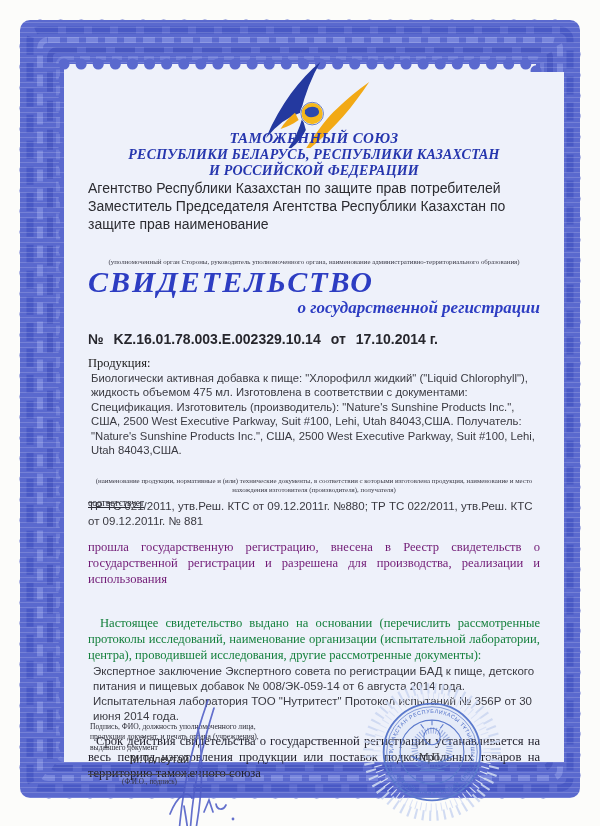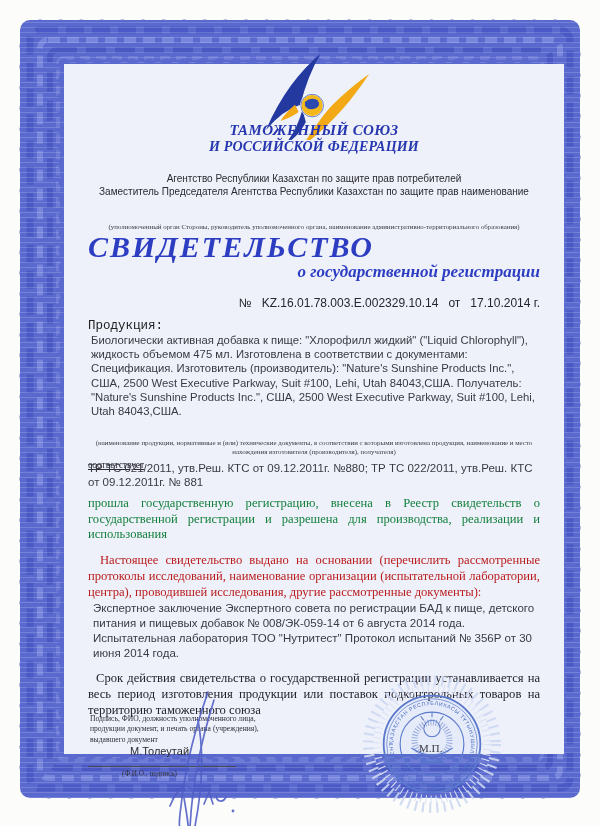--- a/index.html
+++ b/index.html
@@ -1,48 +1,48 @@
 <!DOCTYPE html>
 <html><head>
 <meta charset="utf-8">
 <style>
   html,body{margin:0;padding:0;}
   .page{position:relative;width:600px;height:826px;background:#fcfcfa;overflow:hidden;
         font-family:"Liberation Sans",sans-serif;}
   .frame-svg{position:absolute;left:0;top:0;}
-  .field{position:absolute;left:64px;top:64px;width:500px;height:690px;background:#eef1fa;
+  .field{position:absolute;left:64px;top:72px;width:500px;height:690px;background:#eef1fa;
          color:#35353c;overflow:visible;}
   .inner{position:relative;padding:0 24px;height:100%;}
   .logo{position:absolute;top:-10px;left:50%;transform:translateX(-50%);}
   .hdr-title1{margin-top:58px;font-family:"Liberation Serif",serif;font-style:italic;font-weight:bold;
               font-size:15px;line-height:1.12;color:#2636ae;letter-spacing:.4px;text-align:center;}
   .hdr-title2,.hdr-title3{font-family:"Liberation Serif",serif;font-style:italic;font-weight:bold;
               font-size:14px;line-height:1.16;color:#2636ae;letter-spacing:.2px;text-align:center;}
-  .hdr-title3{margin-bottom:18px;}
-  .agency{font-size:10px;line-height:1.28;color:#2b2b30;text-align:center;}
+  .hdr-title3{margin-bottom:1px;}
+  .agency{font-size:14px;line-height:1.28;color:#2b2b30;text-align:left;}
   .auth-note{margin-top:24px;margin-bottom:2px;font-family:"Liberation Serif",serif;font-size:6.9px;
              color:#3a3a46;text-align:center;}
   .doc-title{font-family:"Liberation Serif",serif;font-style:italic;font-weight:bold;font-size:30px;
              line-height:1.02;color:#2d3dc2;letter-spacing:2px;}
   .doc-sub{font-family:"Liberation Serif",serif;font-style:italic;font-weight:bold;font-size:17px;
            line-height:1.15;color:#2d3dc2;margin-bottom:14px;text-align:right;}
-  .num-line{font-size:12px;color:#26262c;text-align:right;margin-bottom:9px;}
+  .num-line{font-size:14px;color:#26262c;text-align:left;margin-bottom:9px;font-weight:bold;}
   .num-line .sp{display:inline-block;width:10px;}
-  .prod-label{font-family:Liberation Mono, monospace;font-size:12.5px;color:#222;}
+  .prod-label{font-family:Liberation Serif, serif;font-size:12.5px;color:#222;}
   .prod-text{font-size:11.3px;line-height:1.27;color:#3a3a41;padding-left:3px;}
   .prod-note{margin-top:20px;margin-bottom:3px;font-family:"Liberation Serif",serif;font-size:6.9px;
              color:#3a3a46;text-align:center;line-height:1.3;}
   .conf-label{font-family:"Liberation Serif",serif;font-size:9.5px;color:#2a2a34;margin-bottom:-9px;
               position:relative;z-index:1;text-decoration:underline;}
   .conf-text{font-size:11.5px;line-height:1.25;color:#3a3a41;position:relative;z-index:2;}
-  .reg-para{margin-top:6px;font-family:"Liberation Serif",serif;font-size:12.6px;line-height:1.27;
-            color:#15803d;text-align:justify;}
+  .reg-para{margin-top:12px;font-family:"Liberation Serif",serif;font-size:12.6px;line-height:1.27;
+            color:#701a75;text-align:justify;}
   .usage{font-size:11.5px;line-height:1.3;color:#3a3a41;padding-left:5px;}
-  .basis{margin-top:10px;font-family:"Liberation Serif",serif;font-size:12.6px;line-height:1.27;
-         color:#b91c1c;text-align:justify;text-indent:12px;}
+  .basis{margin-top:28px;font-family:"Liberation Serif",serif;font-size:12.6px;line-height:1.27;
+         color:#15803d;text-align:justify;text-indent:12px;}
   .basis-filled{font-size:11.5px;line-height:1.3;color:#3a3a41;padding-left:5px;}
   .validity{margin-top:10px;font-family:"Liberation Serif",serif;font-size:12.6px;line-height:1.27;
             color:#23222e;text-align:justify;text-indent:8px;}
   .sign-notes{position:absolute;left:26px;top:592px;font-family:"Liberation Serif",serif;
               font-size:7.6px;line-height:1.38;color:#2c2c36;}
   .signer{position:absolute;left:30px;top:623px;font-size:11px;color:#2b2b30;margin-left:36px;}
   .sign-line{position:absolute;left:24px;top:644px;width:148px;border-top:1px solid #4a4a52;}
   .sign-caption{position:absolute;left:58px;top:648px;font-family:"Liberation Serif",serif;
                 font-size:7.2px;color:#33333e;}
   .serial{position:absolute;left:172px;top:658px;white-space:nowrap;}
@@ -82,20 +82,21 @@
         <path d="M126,22 C106,52 84,78 52,102 Q76,64 90,52 Q106,36 126,22 Z" fill="#f2a915"></path>
         <path d="M44,56 Q34,64 28,74 Q40,70 48,64 Z" fill="#f2a915"></path>
         <circle cx="63" cy="57" r="12.5" fill="#f5b81c" stroke="#ffffff" stroke-width="1.6"></circle>
         <path d="M55,53 q6,-6 14,-2 q4,6 -2,9 q-9,3 -12,-3 z" fill="#2b49ae"></path>
         <circle cx="63" cy="57" r="12.5" fill="none" stroke="#2b49ae" stroke-width="0.8"></circle>
       </svg>
     </div>
 
     <div class="inner">
       <div class="hdr-title1">ТАМОЖЕННЫЙ СОЮЗ</div>
+      <div class="hdr-title2">РЕСПУБЛИКИ БЕЛАРУСЬ, РЕСПУБЛИКИ КАЗАХСТАН</div>
       <div class="hdr-title3">И РОССИЙСКОЙ ФЕДЕРАЦИИ</div>
       <div class="agency">Агентство Республики Казахстан по защите прав потребителей</div>
       <div class="agency">Заместитель Председателя Агентства Республики Казахстан по защите прав наименование</div>
 
       <div class="auth-note">(уполномоченный орган Стороны, руководитель уполномоченного органа, наименование административно-территориального образования)</div>
 
       <div class="doc-title">СВИДЕТЕЛЬСТВО</div>
       <div class="doc-sub">о государственной регистрации</div>
 
       <div class="num-line"><span>№</span><span class="sp"></span><span>KZ.16.01.78.003.E.002329.10.14</span><span class="sp"></span><span>от</span><span class="sp"></span><span>17.10.2014 г.</span></div>

